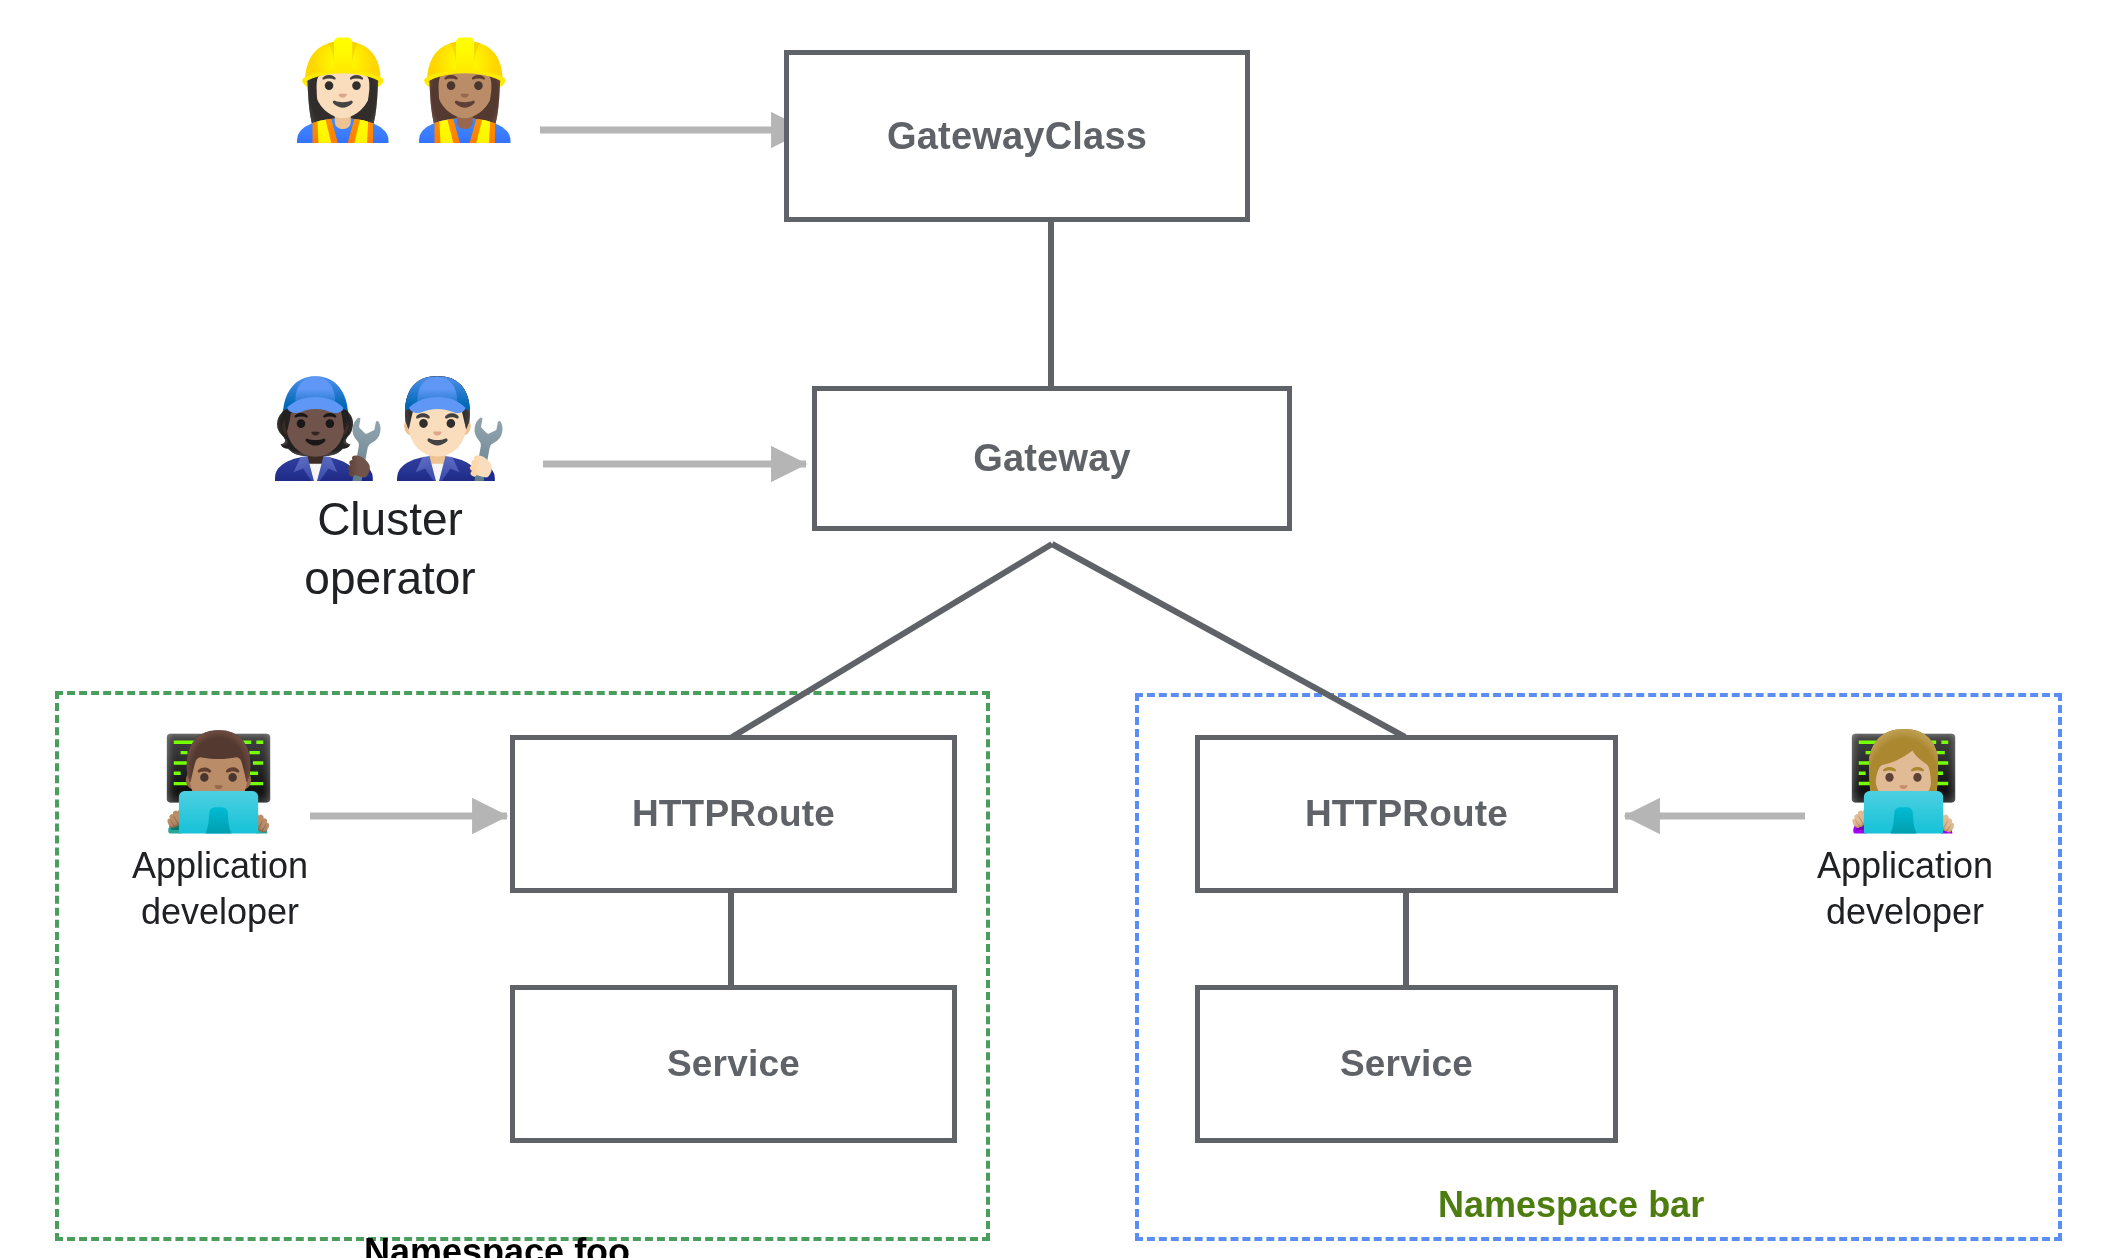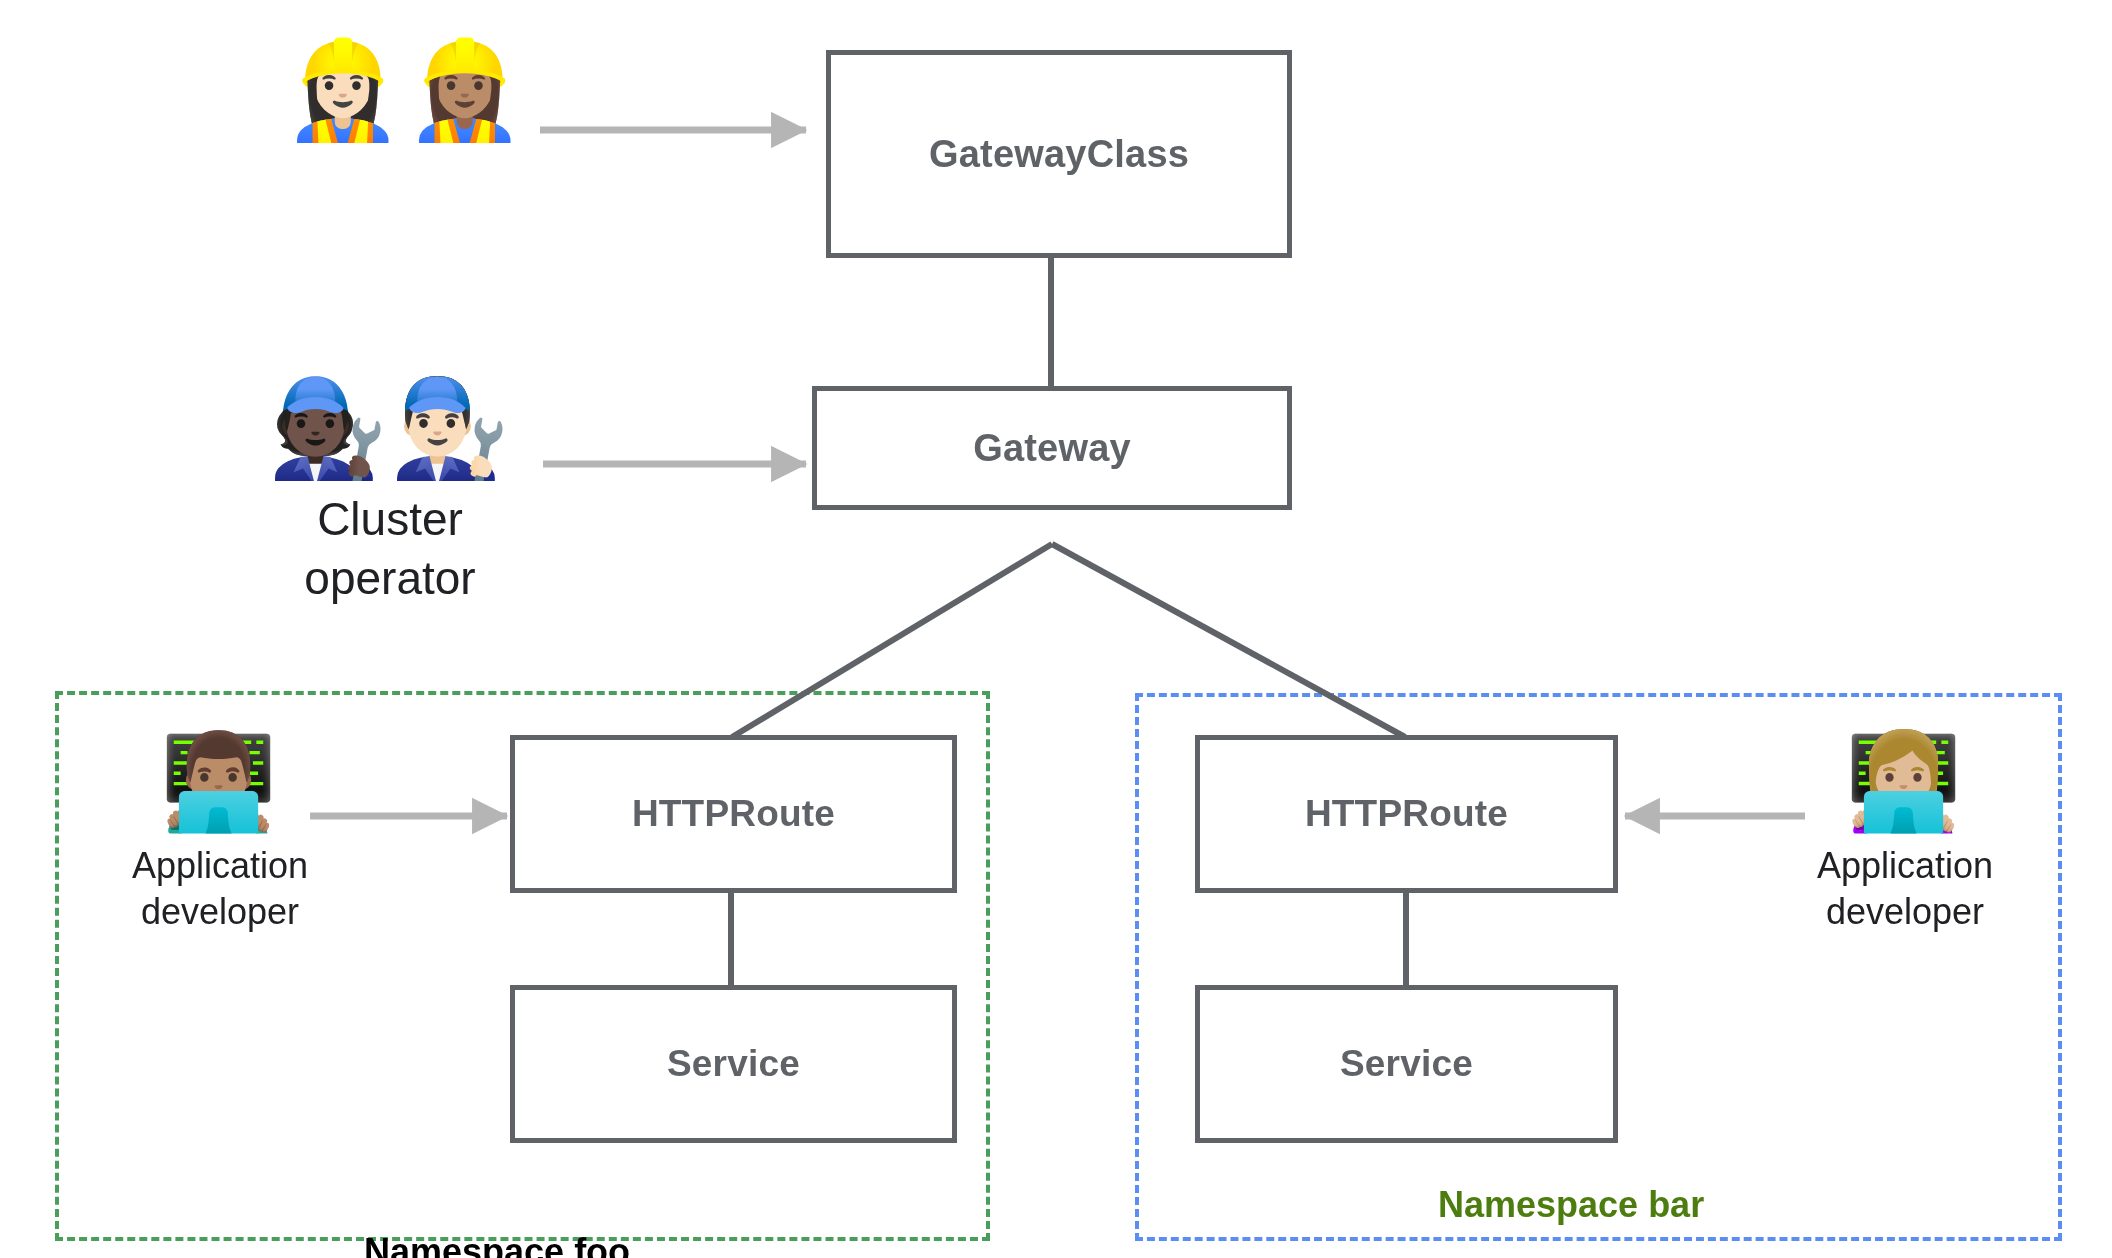--- a/index.html
+++ b/index.html
@@ -108,25 +108,25 @@
 
     <line x1="540" y1="130" x2="806" y2="130" stroke="#b5b5b5" stroke-width="7" marker-end="url(#ah-right)"></line>
 
     <line x1="543" y1="464" x2="806" y2="464" stroke="#b5b5b5" stroke-width="7" marker-end="url(#ah-right)"></line>
 
     <line x1="310" y1="816" x2="507" y2="816" stroke="#b5b5b5" stroke-width="7" marker-end="url(#ah-right)"></line>
 
     <line x1="1805" y1="816" x2="1625" y2="816" stroke="#b5b5b5" stroke-width="7" marker-end="url(#ah-right)"></line>
   </svg>
 
-  <div class="node-box" style="left:826px; top:50px; width:466px; height:208px;">
+  <div class="node-box" style="left:784px; top:50px; width:466px; height:172px;">
     <span class="node-label" style="font-size:38px;">GatewayClass</span>
   </div>
 
-  <div class="node-box" style="left:812px; top:386px; width:480px; height:124px;">
+  <div class="node-box" style="left:812px; top:386px; width:480px; height:145px;">
     <span class="node-label" style="font-size:38px;">Gateway</span>
   </div>
 
   <div class="node-box" style="left:510px; top:735px; width:447px; height:158px;">
     <span class="node-label" style="font-size:37px;">HTTPRoute</span>
   </div>
 
   <div class="node-box" style="left:510px; top:985px; width:447px; height:158px;">
     <span class="node-label" style="font-size:37px;">Service</span>
   </div>

